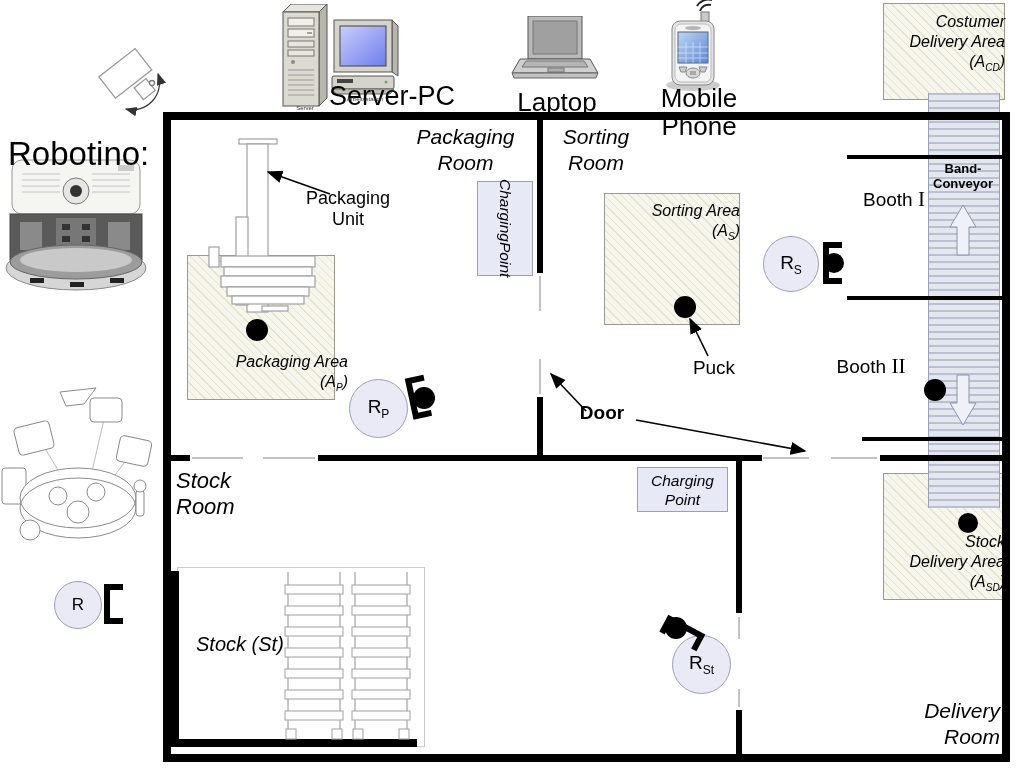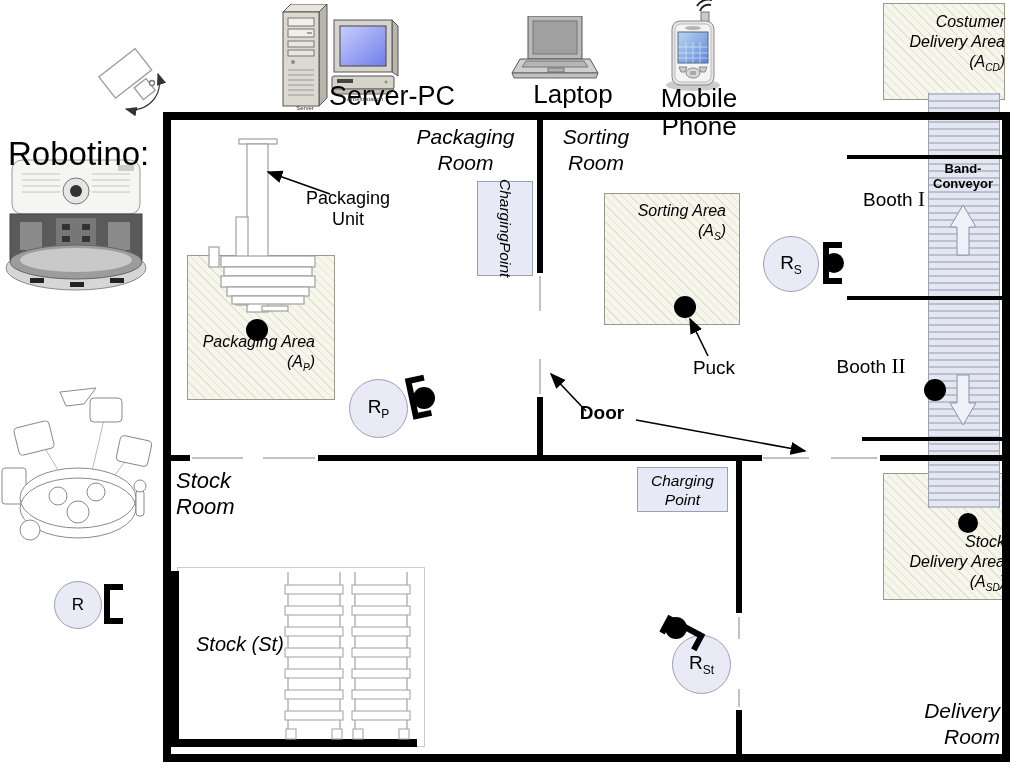--- a/index.html
+++ b/index.html
@@ -49,27 +49,27 @@
 <div id="canvas">
 
   <div class="hatch" style="left:883px;top:3px;width:122px;height:97px;"></div>
   <div class="area-label" style="left:883px;top:12px;width:122px;">
     <div>Costumer</div>
     <div>Delivery Area</div>
     <div><span>(A</span><sub class="symsub">CD</sub><span>)</span></div>
   </div>
 
   <div class="hatch" style="left:187px;top:255px;width:148px;height:145px;"></div>
-  <div class="area-label" style="left:187px;top:332px;width:128px;">
+  <div class="area-label" style="left:187px;top:352px;width:128px;padding-left:33px;">
     <div>Packaging Area</div>
     <div><span>(A</span><sub class="symsub">P</sub><span>)</span></div>
   </div>
 
   <div class="hatch" style="left:604px;top:193px;width:136px;height:132px;"></div>
-  <div class="area-label" style="left:590px;top:201px;width:136px;">
+  <div class="area-label" style="left:604px;top:201px;width:136px;">
     <div>Sorting Area</div>
     <div><span>(A</span><sub class="symsub">S</sub><span>)</span></div>
   </div>
 
   <div class="hatch" style="left:883px;top:473px;width:122px;height:127px;"></div>
   <div class="area-label" style="left:883px;top:532px;width:122px;">
     <div>Stock</div>
     <div>Delivery Area</div>
     <div><span>(A</span><sub class="symsub">SD</sub><span>)</span></div>
   </div>
@@ -167,21 +167,21 @@
     <span><span>R</span><sub>S</sub></span>
   </div>
   <div class="robot" style="left:672px;top:635px;width:57px;height:57px;">
     <span><span>R</span><sub>St</sub></span>
   </div>
   <div class="robot" style="left:54px;top:581px;width:46px;height:46px;font-size:17px;">
     <span>R</span>
   </div>
 
   <div class="device-label" style="left:317px;top:82px;width:150px;font-size:27px;"><span>Server-PC</span></div>
-  <div class="device-label" style="left:512px;top:80px;width:90px;margin-left:16px;"><span>Laptop</span></div>
+  <div class="device-label" style="left:512px;top:88px;width:90px;"><span>Laptop</span></div>
   <div class="device-label" style="left:624px;top:84px;width:150px;"><span>Mobile Phone</span></div>
   <div class="tiny-label" style="left:283px;top:105px;width:44px;"><span>Server</span></div>
   <div class="tiny-label" style="left:325px;top:96px;width:80px;"><span>Arbeitsstation</span></div>
   <div class="device-label" style="left:8px;top:140px;width:140px;text-align:left;font-size:33px;"><span>Robotino:</span></div>
 
   <svg class="icon-svg" style="left:281px;top:4px;" width="48" height="106" viewBox="0 0 48 106">
     <polygon points="2,8 10,0 46,0 38,8" fill="#e8e5dc" stroke="#555"></polygon>
     <polygon points="38,8 46,0 46,94 38,102" fill="#b8b5ac" stroke="#555"></polygon>
     <rect x="2" y="8" width="36" height="94" fill="#dcd9d0" stroke="#555"></rect>
     <rect x="7" y="14" width="26" height="8" fill="#f0efe8" stroke="#777"></rect>

